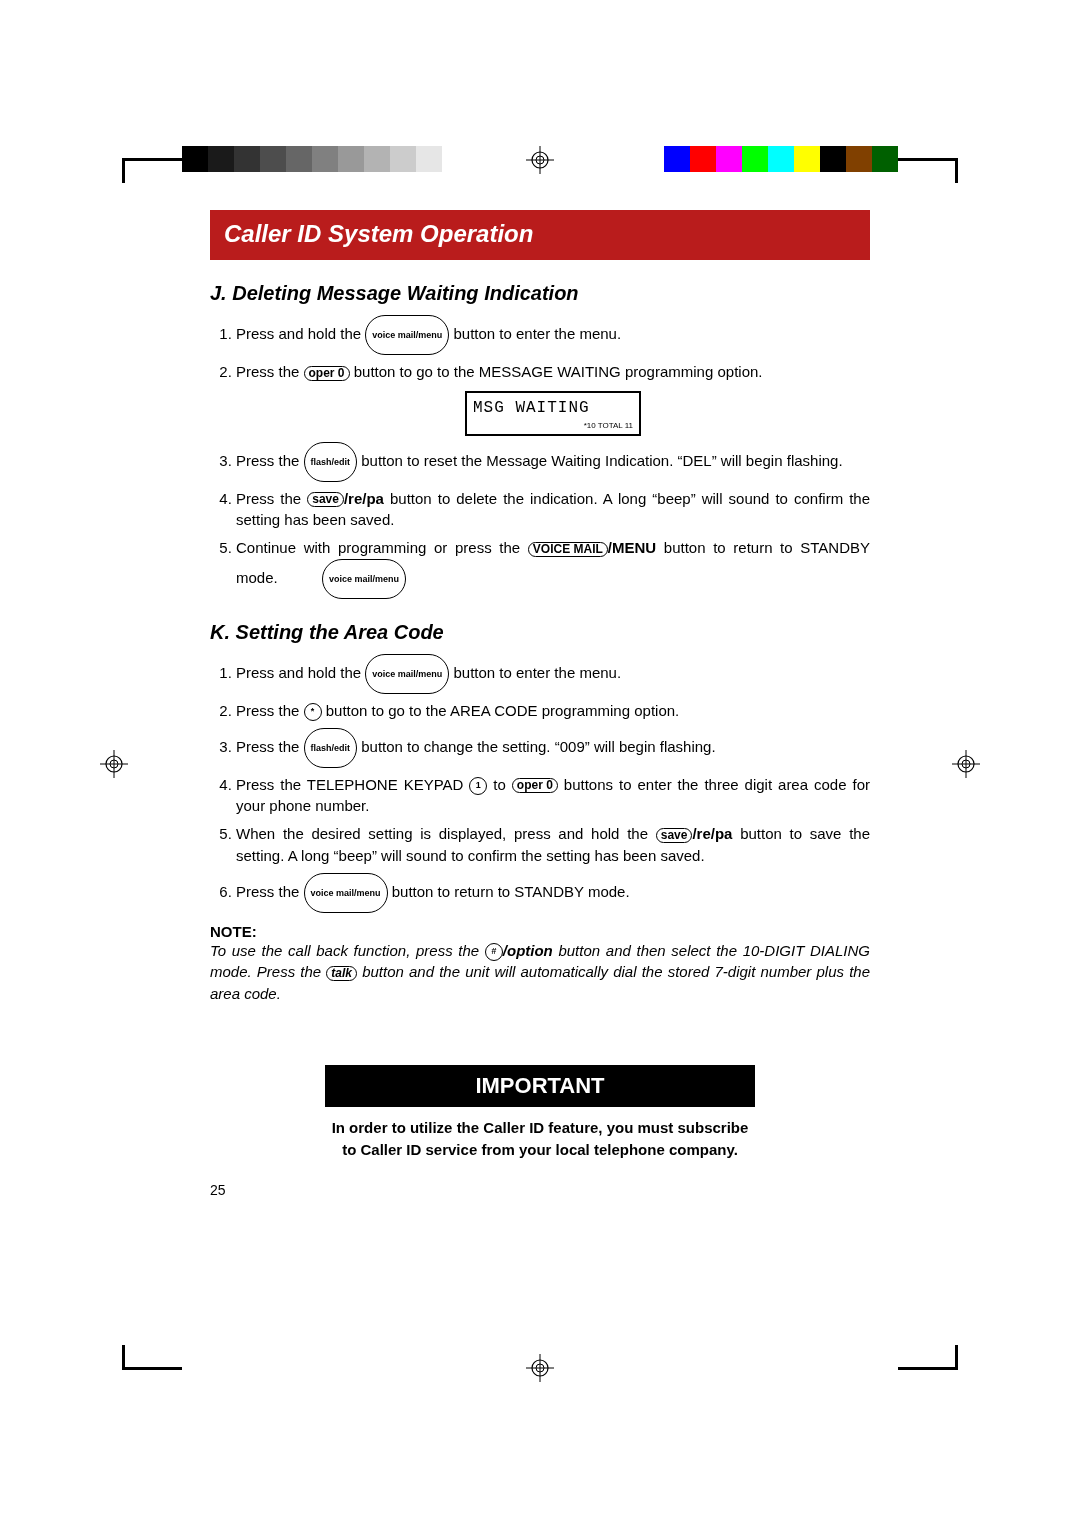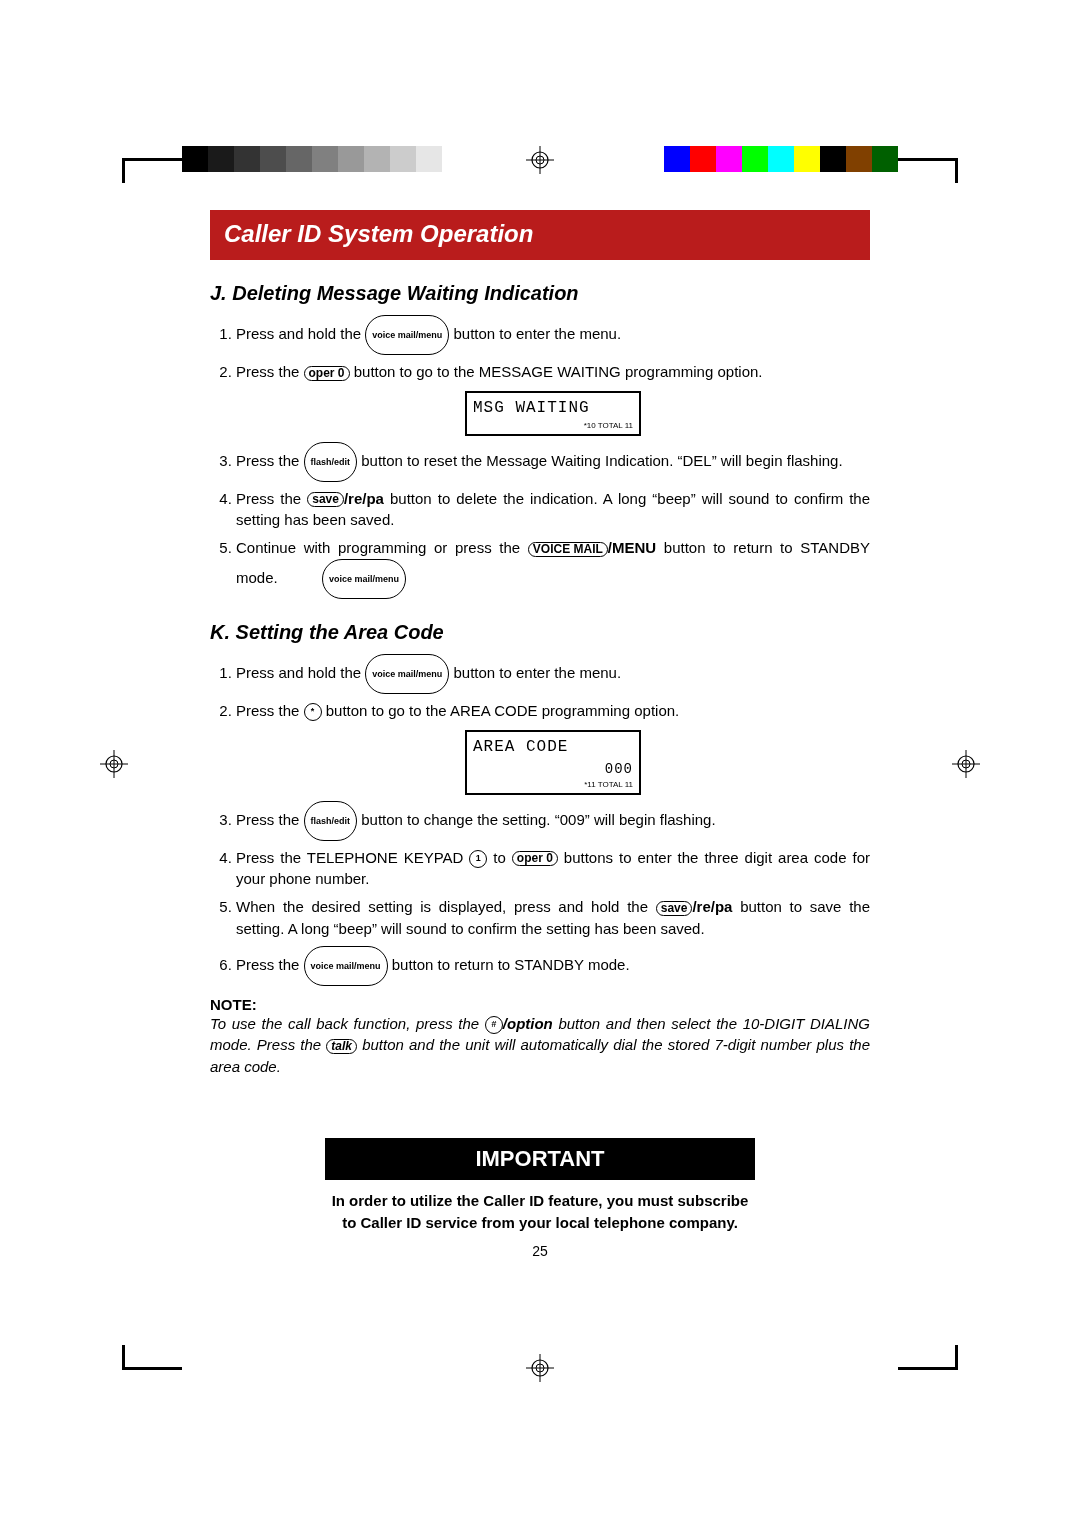--- a/index.html
+++ b/index.html
@@ -38,21 +38,21 @@
   .btn-oval{display:inline-block;border:1.5px solid #000;border-radius:50px;padding:0 4px;font-size:12px;font-weight:bold;vertical-align:middle;line-height:13px;white-space:nowrap}
   .lcd{display:block;margin:8px auto 6px;border:2px solid #000;width:160px;padding:4px 6px 2px;font-family:"Courier New",monospace}
   .lcd-line1{font-size:16px;letter-spacing:1px}
   .lcd-line2{font-size:14px;text-align:right;letter-spacing:1px}
   .lcd-foot{font-size:8px;text-align:right;font-family:Arial}
   .note-h{font-weight:bold;font-size:15px;margin-top:10px}
   .note-body{font-style:italic;font-size:15px;line-height:1.45;text-align:justify}
   .important-box{margin:60px auto 4px;width:430px}
   .important-title{background:#000;color:#fff;font-weight:bold;font-size:22px;text-align:center;padding:8px 0}
   .important-body{font-weight:bold;font-size:15px;text-align:center;padding:10px 4px 0;line-height:1.45}
-  .page-num{text-align:center;font-size:14px;margin-top:10px}
+  .page-num{font-size:14px;margin-top:22px}
 </style>
 </head>
 <body>
 
 <div class="page">
 
   <div class="trim-tl-h"></div>
   <div class="trim-tl-v"></div>
   <div class="trim-tr-h"></div>
   <div class="trim-tr-v"></div>
@@ -162,25 +162,20 @@
     <ol>
       <li>
         <span>Press and hold the </span>
         <span class="btn btn-pill">voice mail/menu</span>
         <span> button to enter the menu.</span>
       </li>
       <li>
         <span>Press the </span>
         <span class="btn-circle">*</span>
         <span> button to go to the AREA CODE programming option.</span>
-        <div class="lcd">
-          <div class="lcd-line1">AREA CODE</div>
-          <div class="lcd-line2">000</div>
-          <div class="lcd-foot">*11 TOTAL 11</div>
-        </div>
       </li>
       <li>
         <span>Press the </span>
         <span class="btn btn-pill">flash/edit</span>
         <span> button to change the setting. “009” will begin flashing.</span>
       </li>
       <li>
         <span>Press the TELEPHONE KEYPAD </span>
         <span class="btn-circle">1</span>
         <span> to </span>

